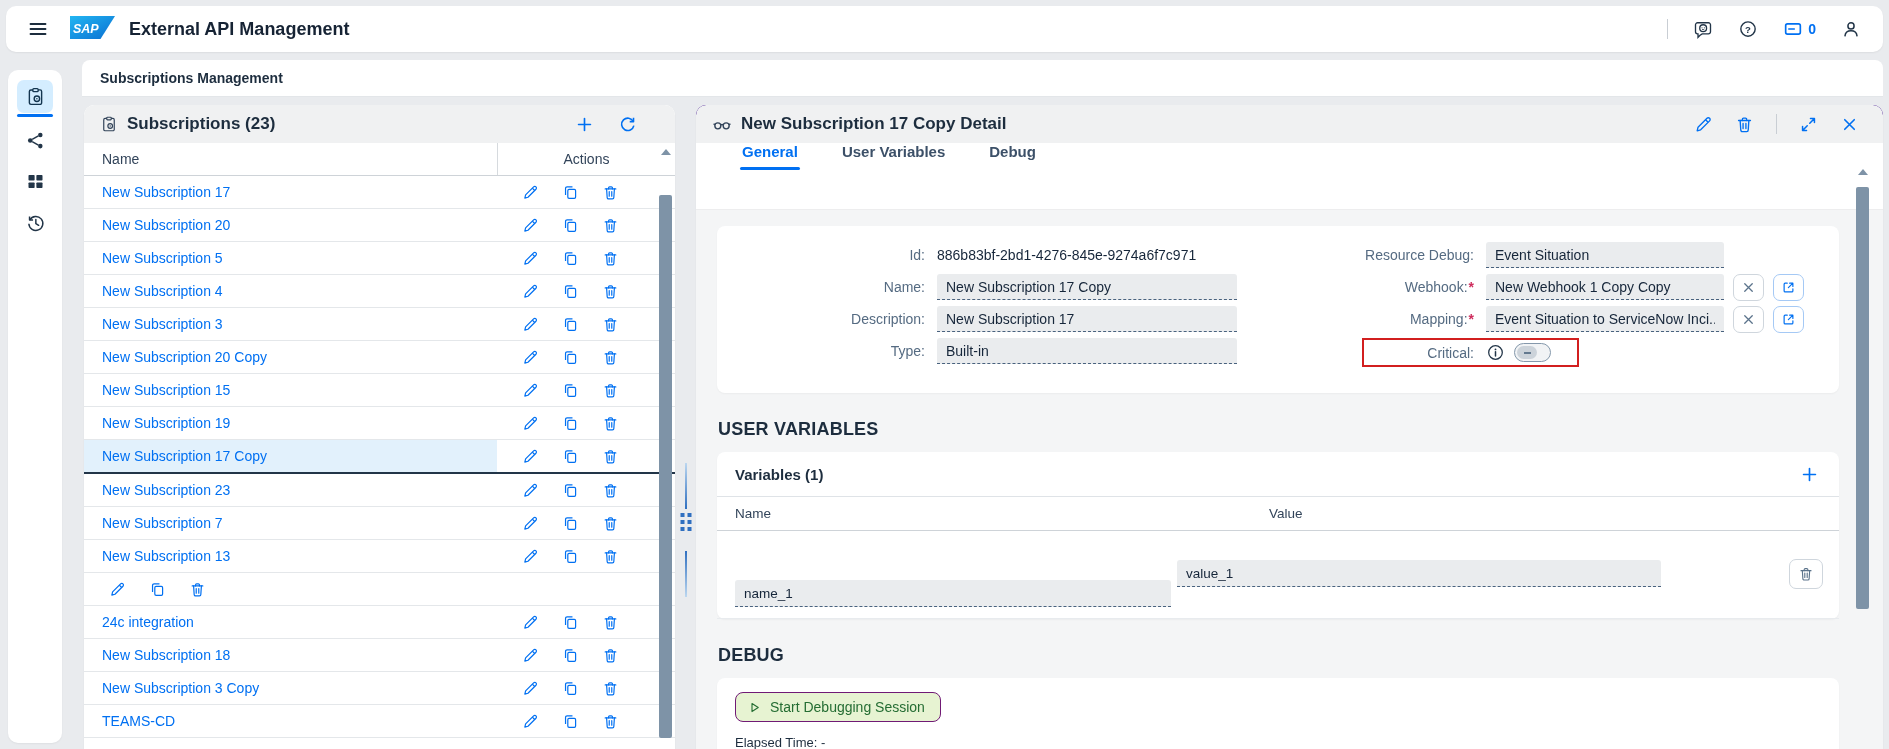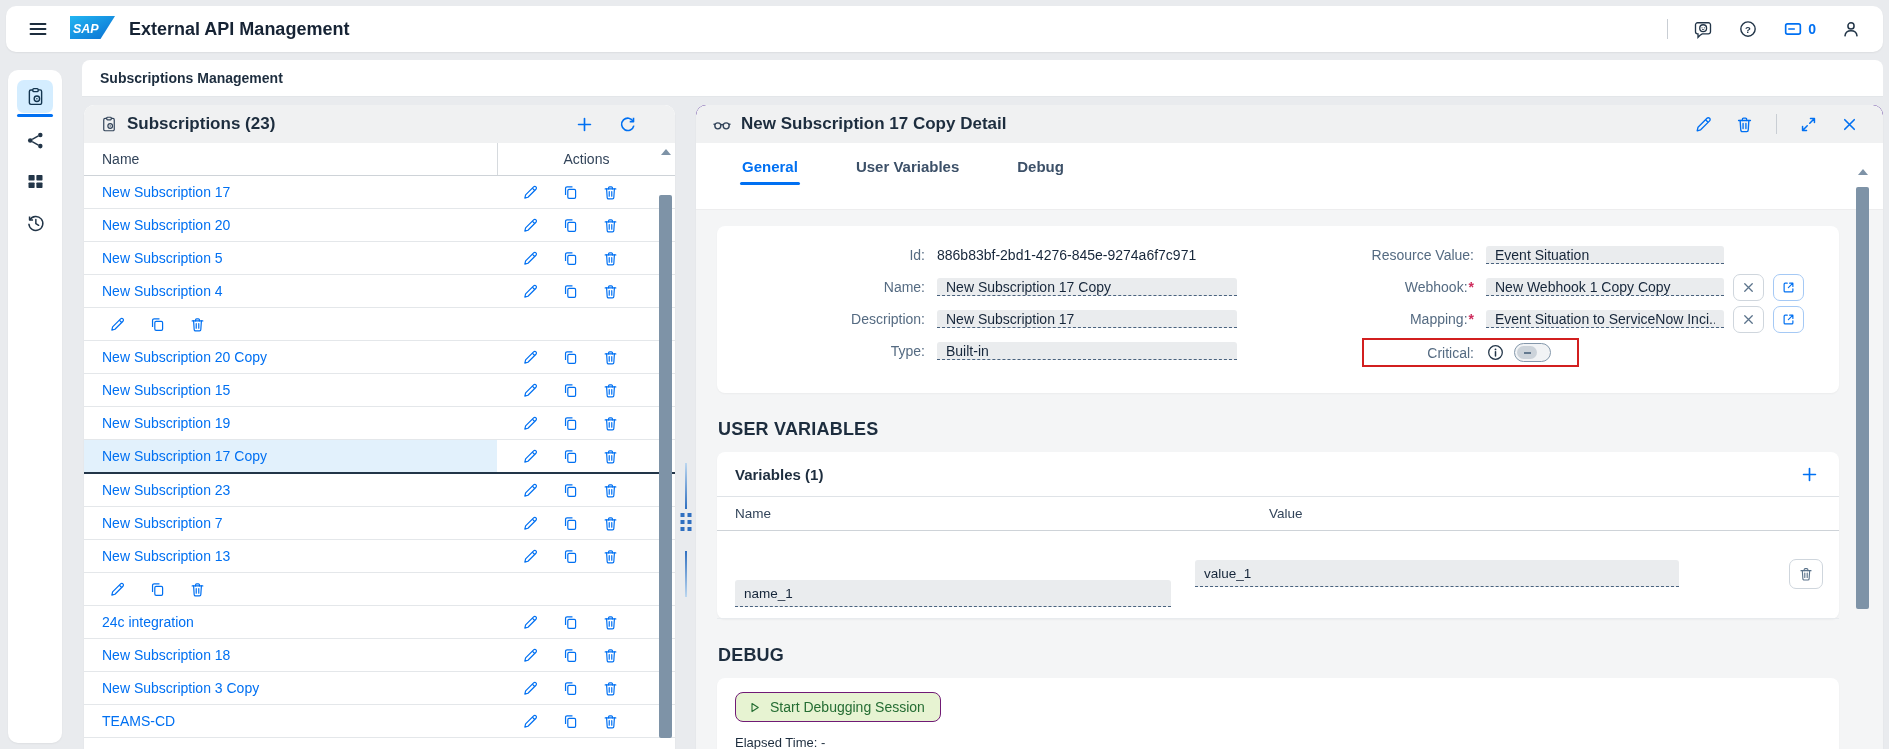--- a/index.html
+++ b/index.html
@@ -102,41 +102,41 @@
     display:grid; grid-template-columns:repeat(2,4px); grid-auto-rows:4px; gap:3px; }
   .grip i { background:#2f6fc0; }
 
   
   .detail-panel {
     position:absolute; left:696px; top:105px; width:1187px; height:644px;
     background:#4c1d95; border-radius:10px 10px 0 0; box-shadow:0 1px 2px rgba(0,0,0,.05);
     display:flex; flex-direction:column; overflow:hidden;
   }
   .dp-header-actions { margin-left:auto; display:flex; align-items:center; gap:22px; padding-right:8px; }
-  .dp-tabs { height:67px; background:#fff; display:flex; align-items:center; gap:54px;
+  .dp-tabs { height:67px; background:#fff; display:flex; align-items:flex-start; gap:40px;
     padding:0 0 0 44px; border-bottom:1px solid #ededee; flex:none; }
   .tab { font-size:15px; font-weight:600; color:#3c5068; padding:0 2px 20px; position:relative; cursor:pointer; }
   .tab.active { color:#0070f2; font-weight:700; }
   .tab.active::after { content:''; position:absolute; left:0; right:0; bottom:10px; height:3px;
     background:#0070f2; border-radius:2px; }
   .dp-content { flex:1; background:#f4f5f6; padding:16px 44px 0 21px; overflow:hidden; }
   .dp-scroll { right:14px; top:46px; bottom:6px; }
   .dp-scroll .s-arrow { border-bottom-color:#7e93a7; top:18px; }
   .dp-scroll .s-thumb { top:36px; height:422px; }
 
   
   .form-card { background:#fff; border-radius:8px; padding:16px 24px 20px;
     box-shadow:0 1px 2px rgba(0,0,0,.04); }
   .form-grid { display:grid; grid-template-columns:1fr 1fr; column-gap:44px; }
   .frow { display:flex; align-items:center; height:26px; margin-bottom:6px; }
   .flabel { width:196px; flex:none; text-align:right; padding-right:12px;
     font-size:14px; color:#556b82; white-space:nowrap; }
   .req { color:#ce2c5c; font-weight:700; margin-left:1px; }
   .fplain { font-size:14px; color:#16263a; }
-  .finput { width:300px; height:18px; background:#eaecee; border:none;
+  .finput { width:300px; height:26px; background:#eaecee; border:none;
     border-bottom:1px dashed #49627e; border-radius:3px 3px 0 0; padding:0 9px;
     font-family:inherit; font-size:14px; color:#16263a; }
   .fcol-right .flabel { width:186px; }
   .fcol-right .finput { width:238px; }
   .sq-btn { width:31px; height:27px; border-radius:7px; border:1px solid #cfd6dd; background:#fff;
     display:flex; align-items:center; justify-content:center; color:#5b738b; margin-left:9px; cursor:pointer; }
   .sq-btn svg { width:15px; height:15px; }
   .sq-btn.open { color:#0070f2; border-color:#a5c9f5; }
   .frow.critical { height:auto; margin-top:2px; }
   .redbox { display:flex; align-items:center; border:2px solid #d21f1f; padding:3px 26px 3px 0; margin-left:62px; }
@@ -157,21 +157,21 @@
   .vars-head { display:flex; align-items:center; padding:13px 20px 12px 18px; border-bottom:1px solid #dfe3e7; }
   .vars-title { font-size:15px; font-weight:700; color:#1d2d3e; }
   .vars-head .blue-icon-btn { margin-left:auto; }
   .vars-cols { display:flex; align-items:center; height:34px; border-bottom:1px solid #ced3d8;
     font-size:13.5px; color:#32445a; padding-left:18px; }
   .vcol-name { width:534px; }
   .vars-row { display:flex; align-items:center; padding:9px 16px 11px 18px; border-bottom:1px solid #e8ebee; }
   .vinput { height:27px; background:#eaecee; border:none; border-bottom:1px dashed #49627e;
     border-radius:3px 3px 0 0; padding:0 9px; font-family:inherit; font-size:13.5px; color:#16263a; }
   .vinput.name { width:436px;margin-top:40px; }
-  .vinput.value { width:484px; margin-left:24px; }
+  .vinput.value { width:484px; margin-left:6px; }
   .vars-row .sq-btn { margin-left:auto; width:34px; height:30px; }
   .vars-row .sq-btn svg { width:16px; height:16px; }
 
   
   .debug-card { background:#fff; border-radius:8px; box-shadow:0 1px 2px rgba(0,0,0,.04);
     padding:14px 18px 14px; }
   .green-btn { display:inline-flex; align-items:center; gap:8px; background:#e7f3d2;
     border:1px solid #701a75; color:#256d33; border-radius:8px; padding:6px 15px 6px 11px;
     font-size:14px; font-weight:500; cursor:pointer; }
   .green-btn svg { width:15px; height:15px; }
@@ -467,20 +467,23 @@
           </span>
       <span class="act-btn">
             <svg class="ic">
               <use href="#i-trash"></use>
             </svg>
           </span>
     </div>
   </div>
 
   <div class="lp-row">
+    <div class="name-cell">
+      <a class="sub-link">New Subscription 3</a>
+    </div>
     <div class="row-actions">
       <span class="act-btn">
             <svg class="ic">
               <use href="#i-pencil"></use>
             </svg>
           </span>
       <span class="act-btn">
             <svg class="ic">
               <use href="#i-copy"></use>
             </svg>
@@ -839,21 +842,21 @@
             <span class="flabel">Description:</span>
             <input class="finput" readonly="" value="New Subscription 17" style="">
           </div>
           <div class="frow">
             <span class="flabel">Type:</span>
             <input class="finput" readonly="" value="Built-in" style="">
           </div>
         </div>
         <div class="fcol-right">
           <div class="frow">
-            <span class="flabel">Resource Value:</span>
+            <span class="flabel">Resource Debug:</span>
             <input class="finput" readonly="" value="Event Situation" style="">
           </div>
           <div class="frow">
             <span class="flabel"><span>Webhook:</span><span class="req">*</span></span>
             <input class="finput" readonly="" value="New Webhook 1 Copy Copy" style="">
             <span class="sq-btn">
                 <svg class="ic">
                   <use href="#i-close"></use>
                 </svg>
               </span>

